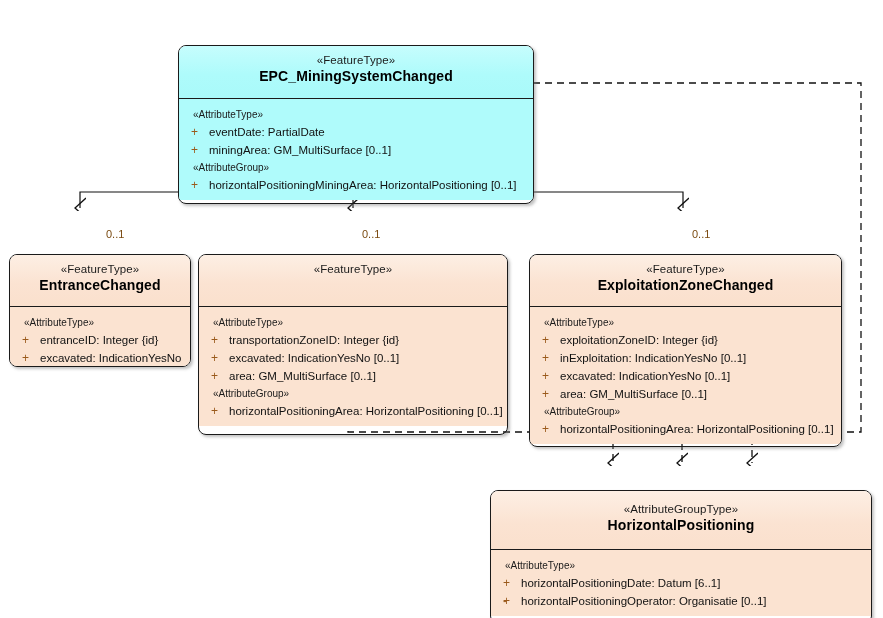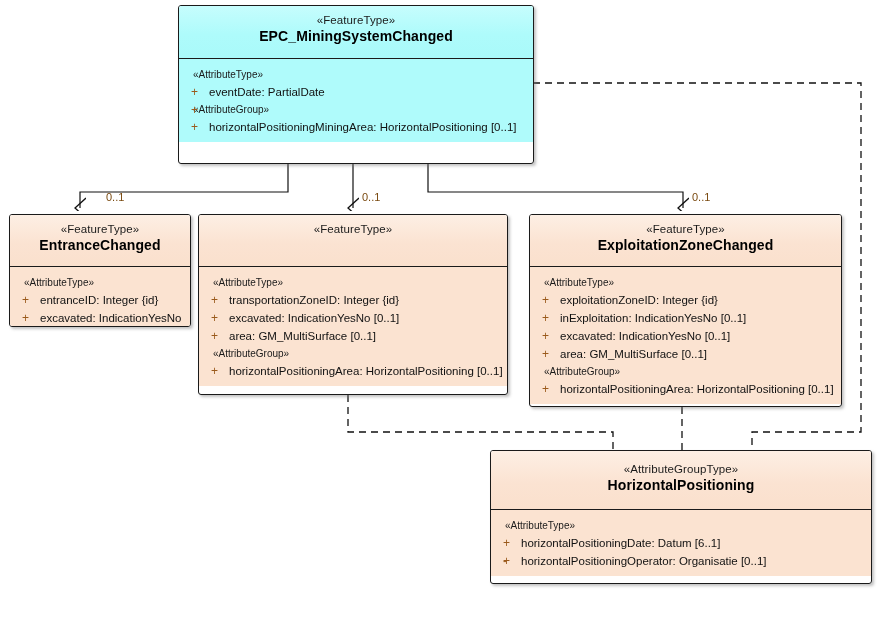--- a/index.html
+++ b/index.html
@@ -27,23 +27,24 @@
     width: 883px;
     height: 618px;
     pointer-events: none;
   }
 
   
   .uml-class {
     position: absolute;
     box-sizing: border-box;
     border: 1.4px solid #1a1a1a;
-    border-radius: 3px;
+    border-radius: 8px;
     box-shadow: 2px 2px 3px rgba(120,120,120,0.45);
     overflow: hidden;
+    margin-top: 40px;
   }
   .uml-header {
     box-sizing: border-box;
     text-align: center;
     padding-top: 7px;
     border-bottom: 1.6px solid #1a1a1a;
   }
   .uml-body {
     box-sizing: border-box;
     padding: 7px 0 6px 0;
@@ -105,20 +106,21 @@
     text-align: left;
   }
 
   
   .mult {
     position: absolute;
     font-size: 11px;
     line-height: 12px;
     color: #7a4a10;
     white-space: nowrap;
+    margin-top: 37px;
   }
 </style>
 </head>
 <body>
 
 <div id="canvas">
 
   <svg id="edges" viewBox="0 0 883 618" width="883" height="618">
     <defs>
       <marker id="openArrow" markerWidth="14" markerHeight="14" refX="11.5" refY="6" orient="auto" markerUnits="userSpaceOnUse">
@@ -157,20 +159,21 @@
       <div class="classname">EPC_MiningSystemChanged</div>
     </div>
     <div class="uml-body">
       <div class="grp">«AttributeType»</div>
       <div class="attr">
         <span class="vis">+</span>
         <span>eventDate: PartialDate</span>
       </div>
       <div class="attr">
         <span class="vis">+</span>
+        <span>miningArea: GM_MultiSurface [0..1]</span>
       </div>
       <div class="grp">«AttributeGroup»</div>
       <div class="attr">
         <span class="vis">+</span>
         <span>horizontalPositioningMiningArea: HorizontalPositioning [0..1]</span>
       </div>
     </div>
   </div>
 
   <div class="uml-class pal-peach" style="left:9px; top:214px; width:182px; height:113px;">

